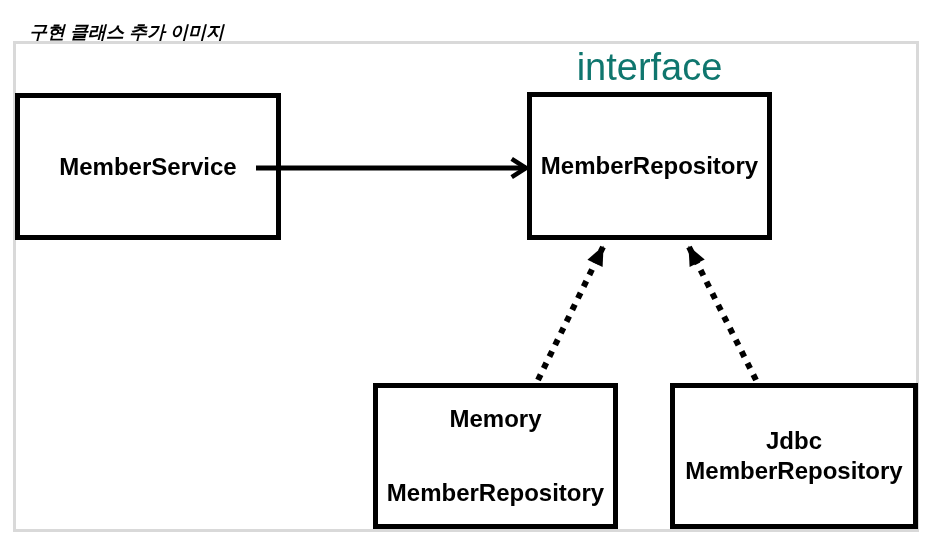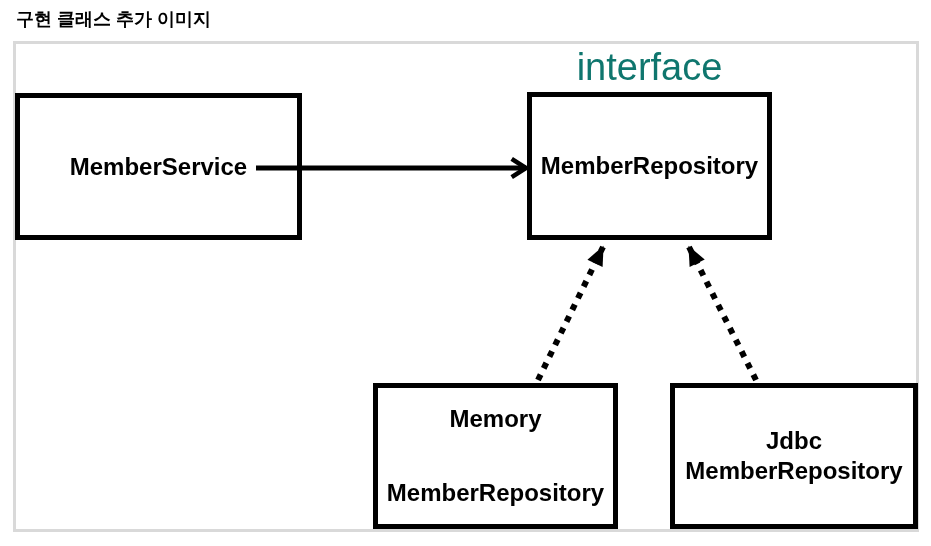--- a/index.html
+++ b/index.html
@@ -4,22 +4,22 @@
 <style>
   html, body { margin: 0; padding: 0; }
   body {
     width: 931px; height: 546px;
     position: relative;
     background: #ffffff;
     font-family: "Liberation Sans", sans-serif;
     overflow: hidden;
   }
   .page-title {
-    position: absolute; left: 13px; top: 4px; margin: 3px;
-    font-size: 18px; font-weight: 700; color: #000;
+    position: absolute; left: 13px; top: 4px; margin: 16px;
+    font-size: 18px; font-weight: 700; color: #000; font-style: italic;
   }
   .frame {
     position: absolute; left: 13px; top: 41px;
     width: 906px; height: 491px;
     border: 3px solid #d9d9d9;
     box-sizing: border-box;
     background: #ffffff;
   }
   .interface-label {
     position: absolute; left: 527px; top: 45px; width: 245px;
@@ -31,21 +31,21 @@
     position: absolute;
     border: 5px solid #000000;
     background: #ffffff;
     box-sizing: border-box;
     display: flex; flex-direction: column;
     justify-content: center; align-items: center;
     text-align: center;
     font-weight: 700; font-size: 24px; color: #000;
     line-height: 30px;
   }
-  #node-member-service    { left: 15px;  top: 93px;  width: 287px; height: 147px; }
+  #node-member-service    { left: 15px;  top: 93px;  width: 266px; height: 147px; }
   #node-member-repository { left: 527px; top: 92px;  width: 245px; height: 148px; }
   #node-memory            { left: 373px; top: 383px; width: 245px; height: 146px; gap: 44px; }
   #node-jdbc              { left: 670px; top: 383px; width: 248px; height: 146px; }
   svg.arrows {
     position: absolute; left: 0; top: 0;
     width: 931px; height: 546px;
     pointer-events: none;
   }
 </style>
 </head>

